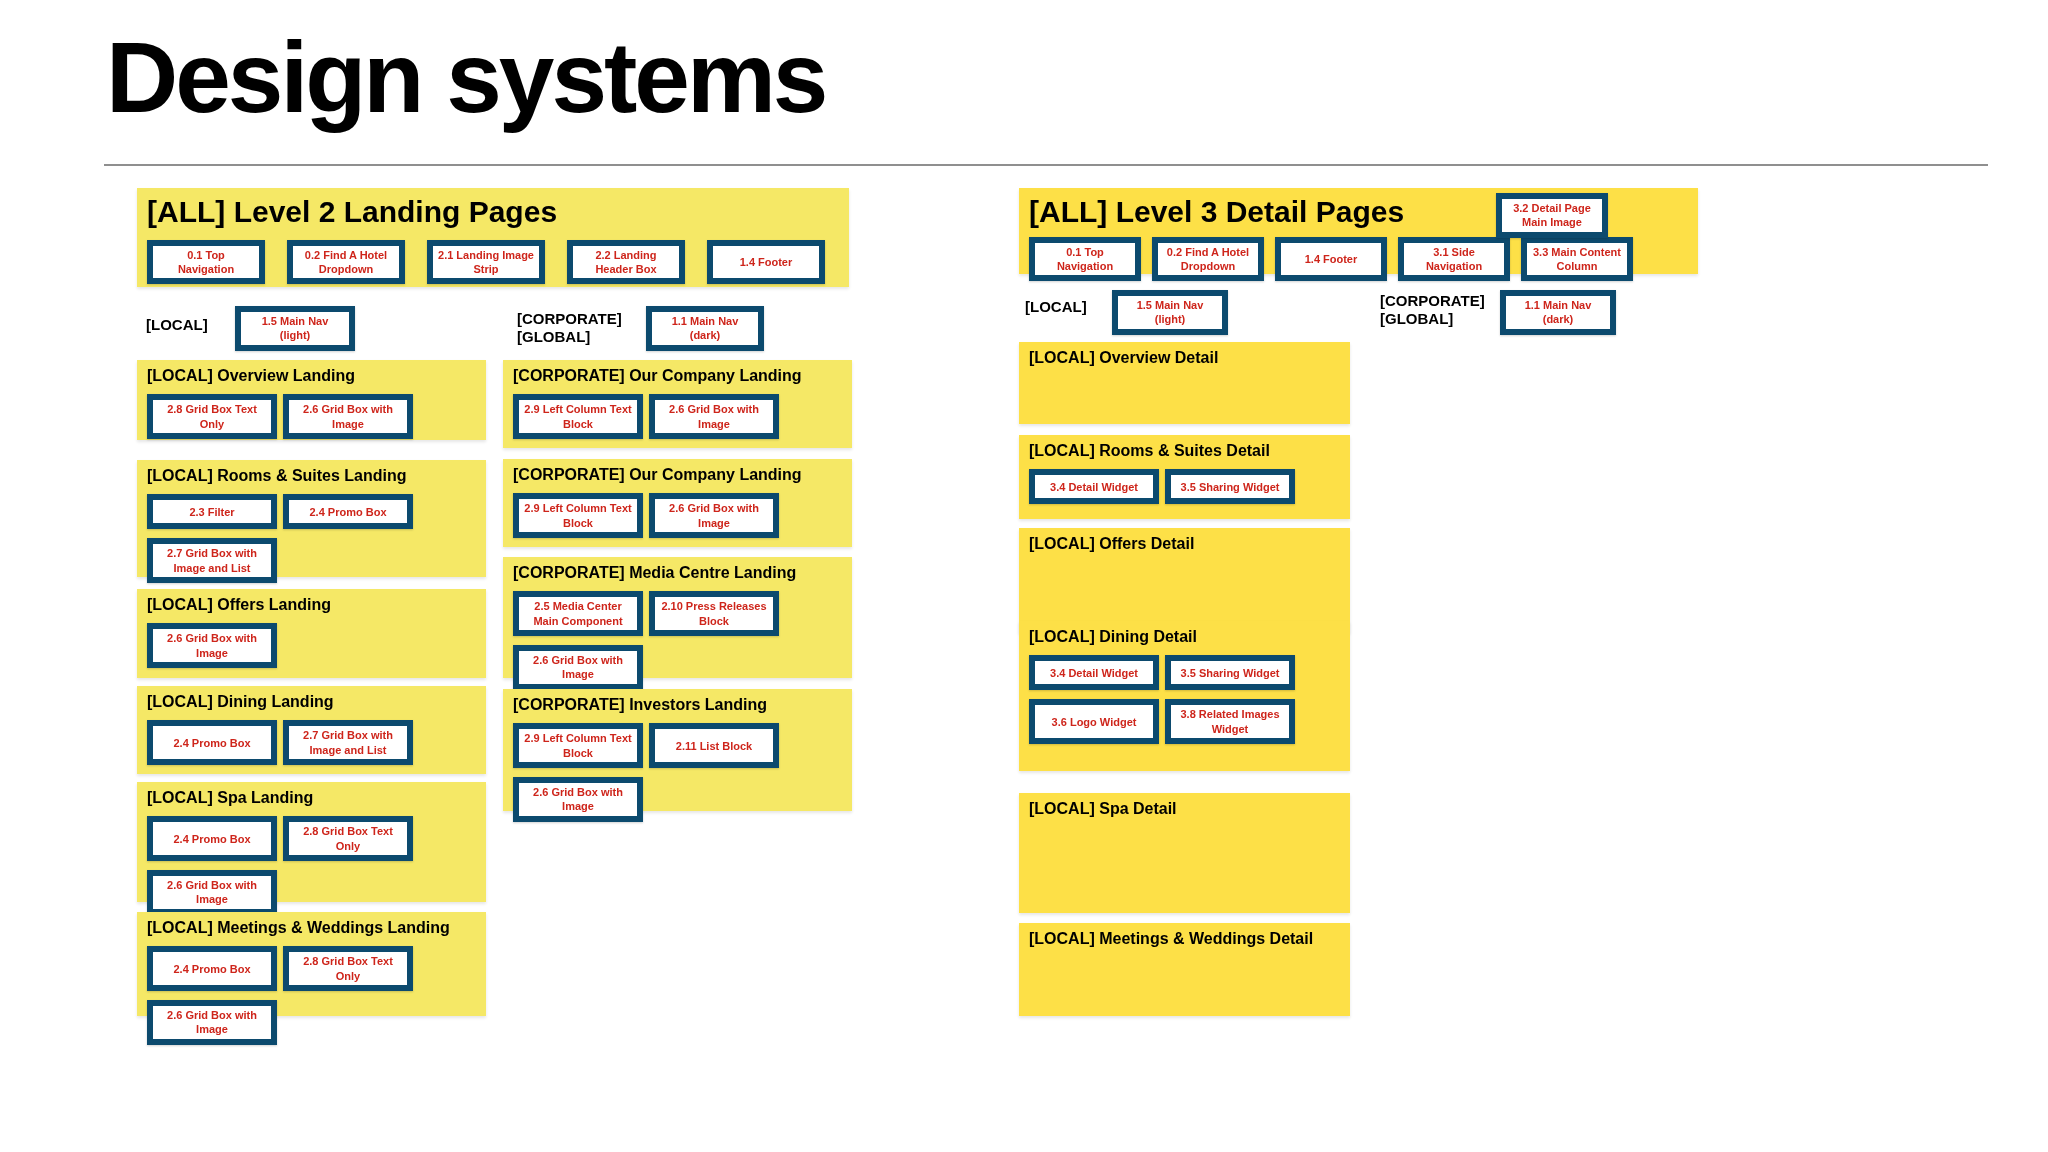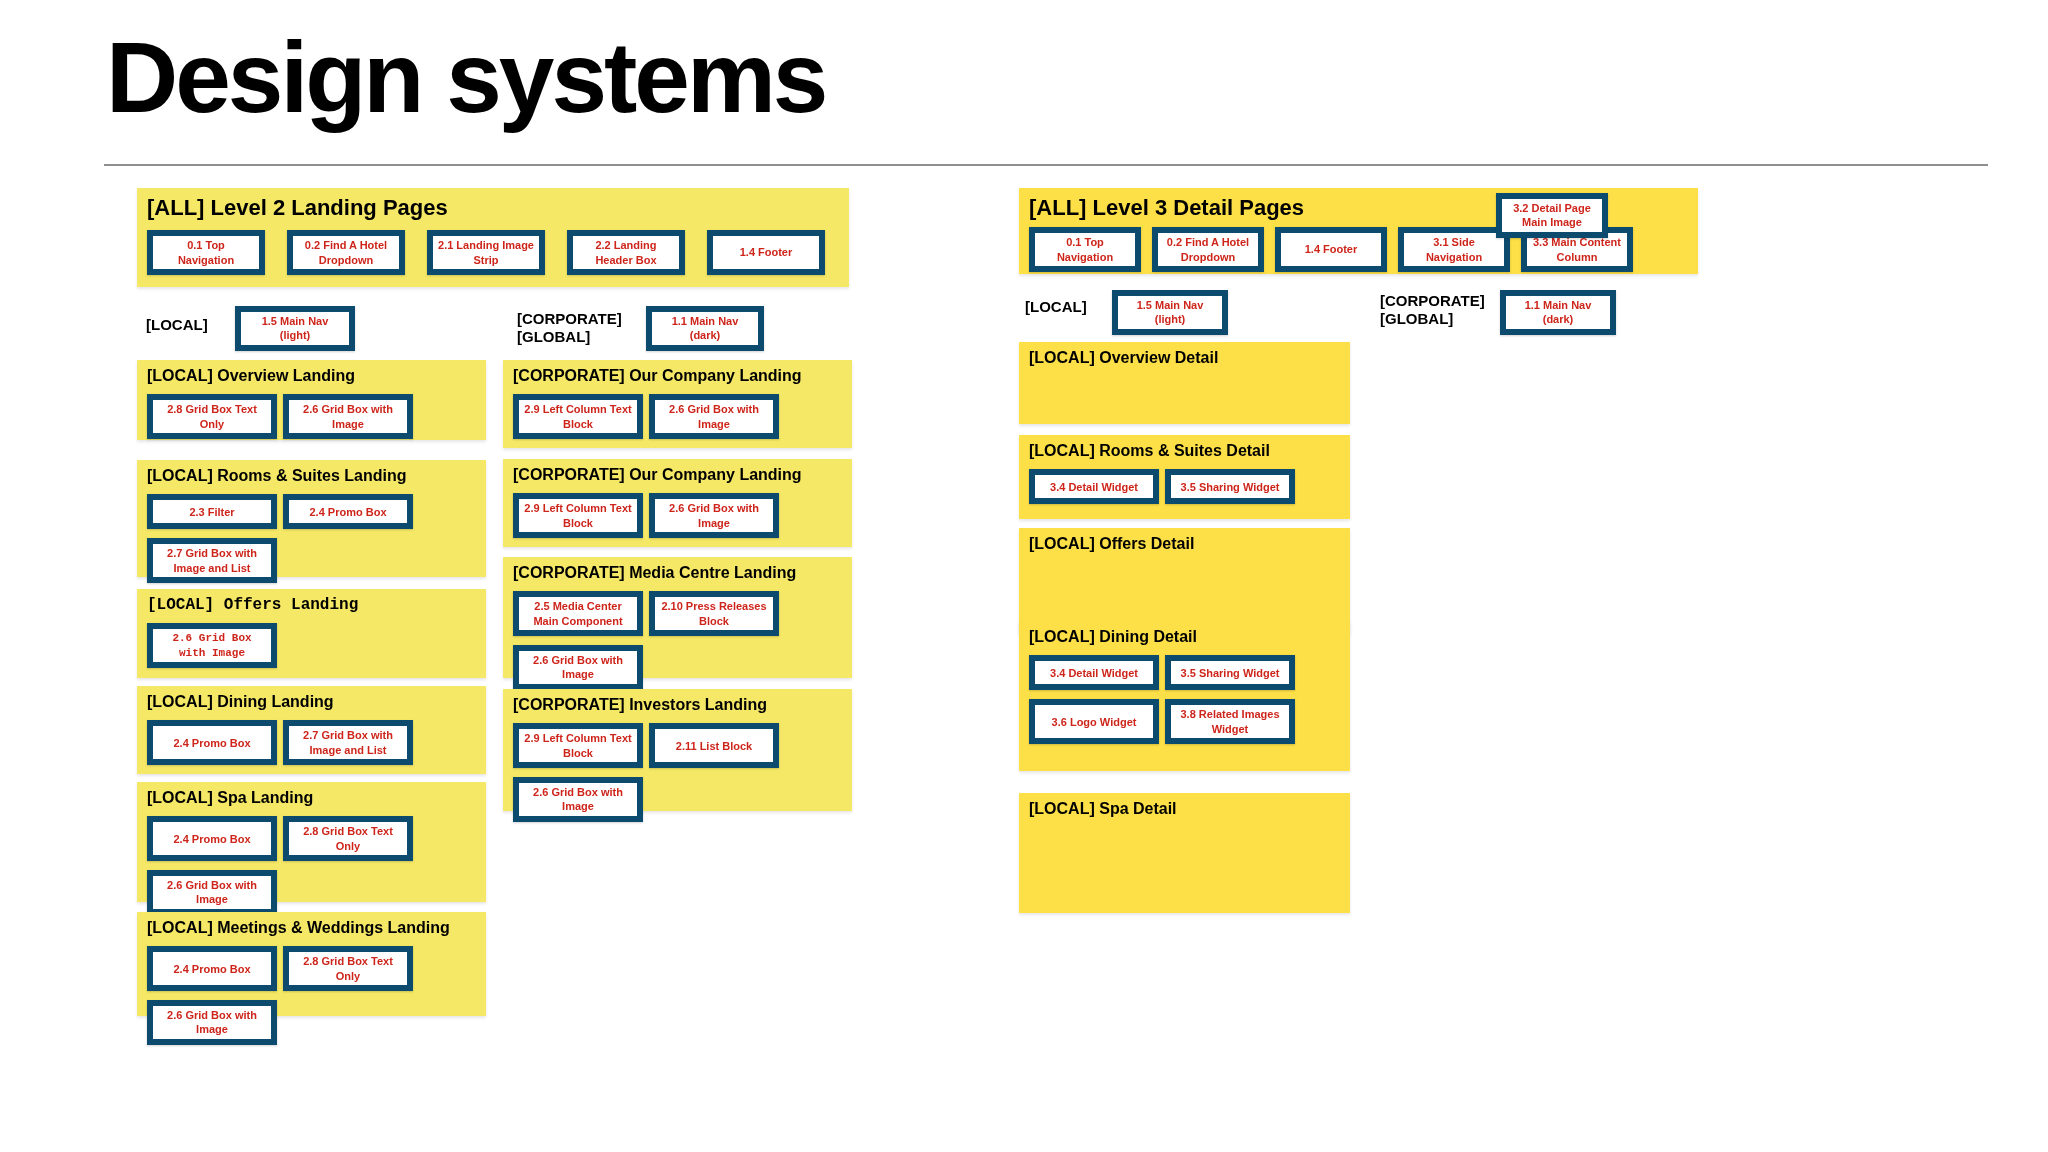--- a/index.html
+++ b/index.html
@@ -15,21 +15,21 @@
   .divider{
     position:absolute;left:104px;top:164px;width:1884px;height:0;
     border-top:2px solid #8f8f8f;
   }
   .panel{
     position:absolute;box-sizing:border-box;padding:7px 10px 6px 10px;
     box-shadow:0 2px 3px rgba(0,0,0,0.10);
   }
   .panel.yellow{background:#F5E866;}
   .panel.orange{background:#fde047;}
-  .big-title{font-size:22px;font-weight:bold;color:#000;line-height:1.15;}
+  .big-title{font-size:30px;font-weight:bold;color:#000;line-height:1.15;}
   .sec-title{font-size:16px;font-weight:bold;color:#000;line-height:1.15;}
   .comp-row{display:flex;gap:6px;margin-top:9px;align-items:stretch;}
   .comp{
     background:#ffffff;border:6px solid #0c4a6e;color:#CE251B;
     font-size:11px;font-weight:bold;line-height:1.3;text-align:center;
     display:flex;align-items:center;justify-content:center;
     width:130px;min-height:35px;padding:2px 5px;box-sizing:border-box;
     box-shadow:0 1px 2px rgba(0,0,0,0.18);
   }
   #level2 .comp{width:118px;}
@@ -110,21 +110,21 @@
         <div class="comp-row">
           <div class="comp">2.3 Filter</div>
           <div class="comp">2.4 Promo Box</div>
         </div>
         <div class="comp-row">
           <div class="comp">2.7 Grid Box with Image and List</div>
         </div>
       </div>
   </section>
 
-  <section class="panel yellow" style="left:137px;top:589px;width:349px;height:89px;font-family:Liberation Mono, monospace;">
+  <section class="panel yellow" style="left:137px;top:589px;width:349px;height:89px;">
     <div class="sec-title">[LOCAL] Offers Landing</div>
     <div>
         <div class="comp-row">
           <div class="comp">2.6 Grid Box with Image</div>
         </div>
       </div>
   </section>
 
   <section class="panel yellow" style="left:137px;top:686px;width:349px;height:88px;">
     <div class="sec-title">[LOCAL] Dining Landing</div>
@@ -240,14 +240,18 @@
           <div class="comp">3.8 Related Images Widget</div>
         </div>
       </div>
   </section>
 
   <section class="panel orange" style="left:1019px;top:793px;width:331px;height:120px;">
     <div class="sec-title">[LOCAL] Spa Detail</div>
     <div></div>
   </section>
 
+  <section class="panel orange" style="left:1019px;top:923px;width:331px;height:93px;">
+    <div class="sec-title">[LOCAL] Meetings &amp; Weddings Detail</div>
+    <div></div>
+  </section>
 
 </div>
 
 </body></html>

